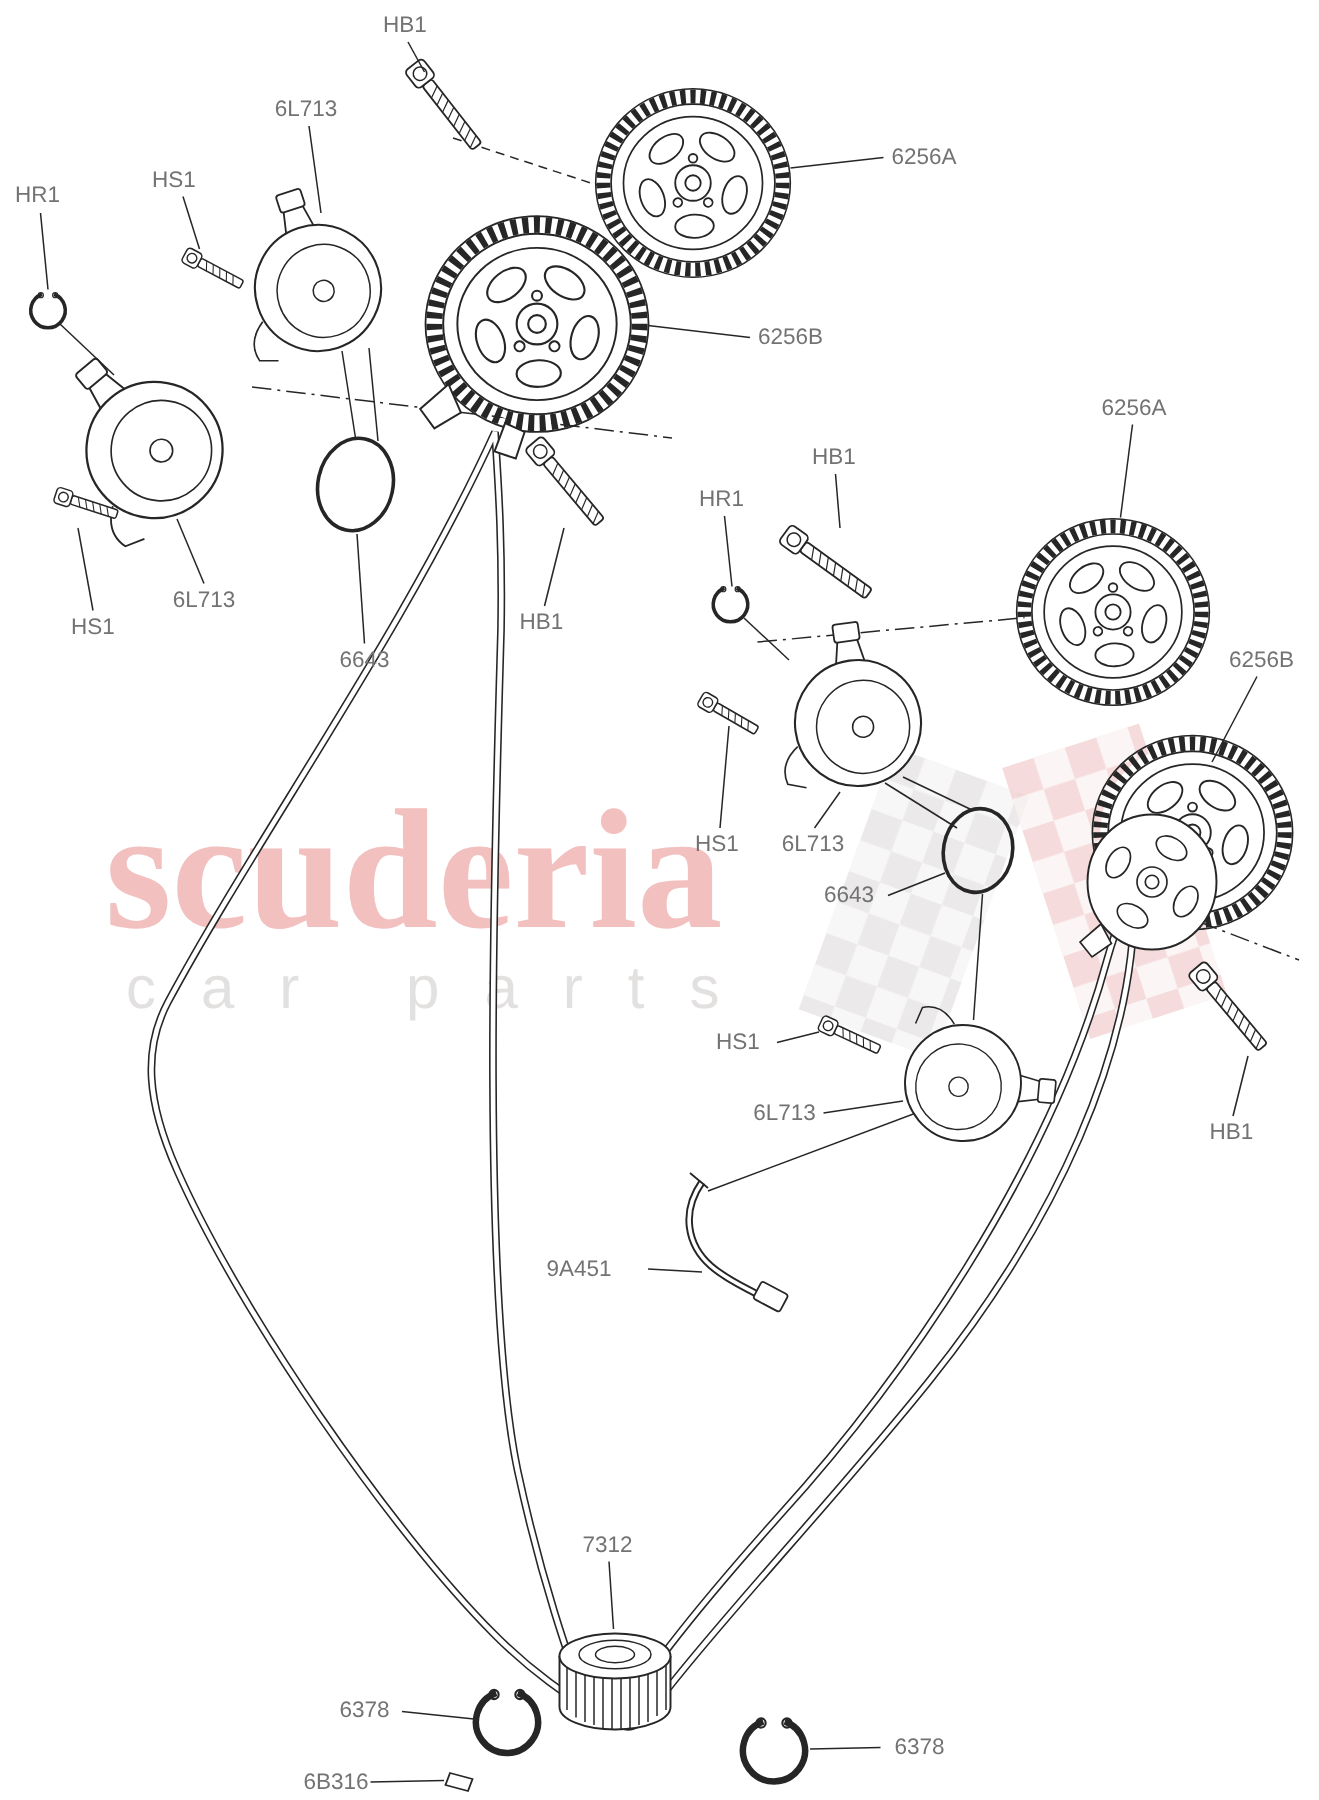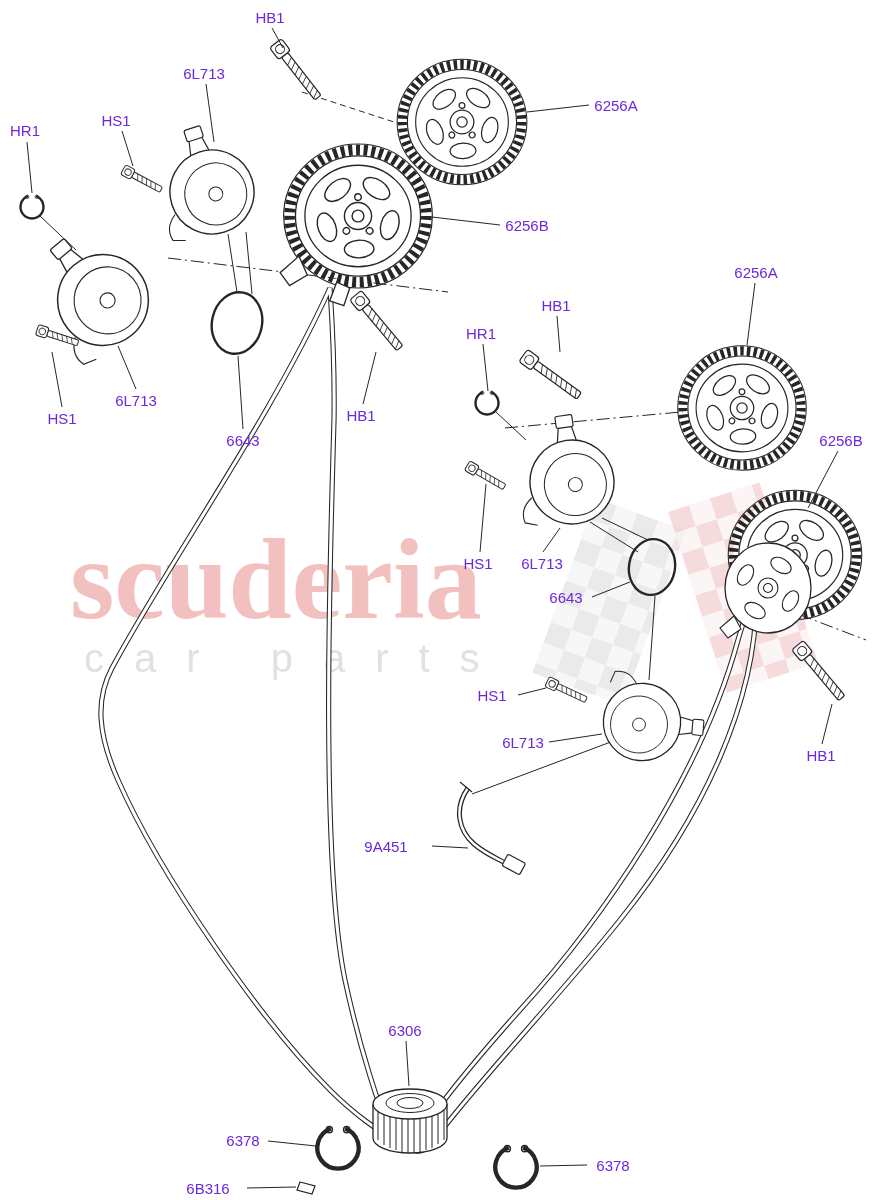--- a/index.html
+++ b/index.html
@@ -8,21 +8,21 @@
     width:879px;height:1200px;
     background:#ffffff;
     overflow:hidden;
     font-family:"Liberation Sans",sans-serif;
   }
   .stage svg{position:absolute;left:0;top:0;}
   .part-label{
     position:absolute;
     transform:translate(-50%,-50%);
     font:15px "Liberation Sans",sans-serif;
-    color:#6d28d9;
+    color:#737373;
     white-space:nowrap;
     cursor:pointer;
     z-index:5;
   }
   .wm-title{font-family:"Liberation Serif",serif;font-weight:bold;}
   .wm-sub{font-family:"Liberation Sans",sans-serif;letter-spacing:30px;}
 </style>
 </head>
 <body>
 
@@ -336,18 +336,18 @@
 <div class="part-label" style="left:556px;top:305px">HB1</div>
 <div class="part-label" style="left:756px;top:272px">6256A</div>
 <div class="part-label" style="left:841px;top:440px">6256B</div>
 <div class="part-label" style="left:478px;top:563px">HS1</div>
 <div class="part-label" style="left:542px;top:563px">6L713</div>
 <div class="part-label" style="left:566px;top:597px">6643</div>
 <div class="part-label" style="left:492px;top:695px">HS1</div>
 <div class="part-label" style="left:523px;top:742px">6L713</div>
 <div class="part-label" style="left:821px;top:755px">HB1</div>
 <div class="part-label" style="left:386px;top:846px">9A451</div>
-<div class="part-label" style="left:405px;top:1030px">6306</div>
+<div class="part-label" style="left:405px;top:1030px">7312</div>
 <div class="part-label" style="left:243px;top:1140px">6378</div>
 <div class="part-label" style="left:613px;top:1165px">6378</div>
-<div class="part-label" style="left:208px;top:1188px">6B316</div>
+<div class="part-label" style="left:224px;top:1188px">6B316</div>
 
 </div>
 
 </body></html>

